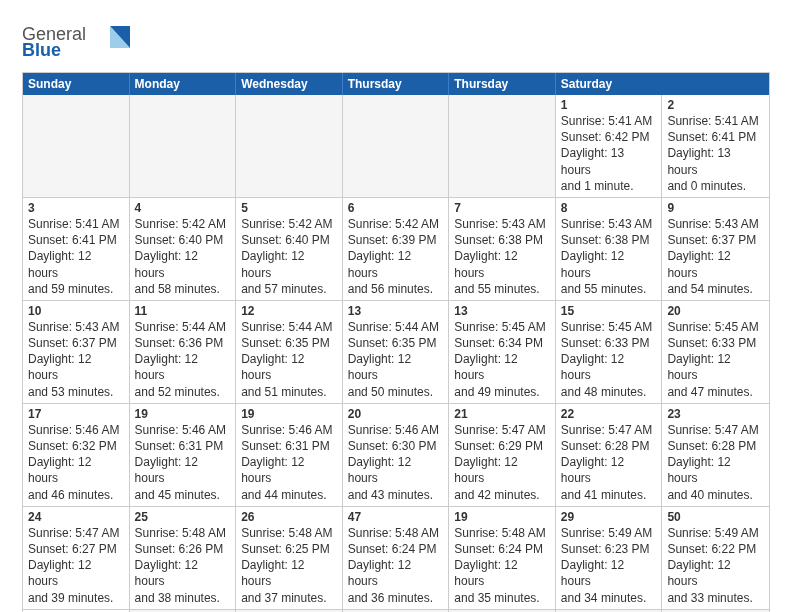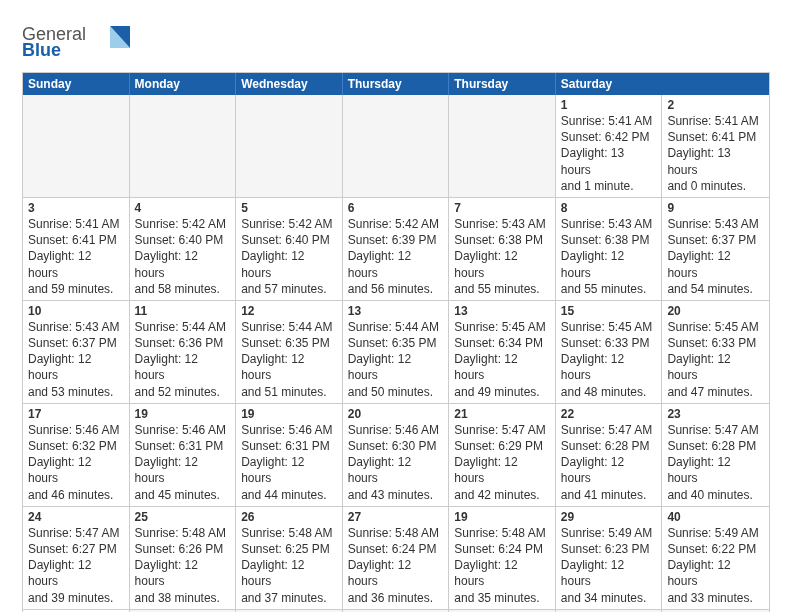--- a/index.html
+++ b/index.html
@@ -242,33 +242,33 @@
           </div>
           <div class="cal-cell">
             <span class="day-num">25</span>
             <div class="day-info">Sunrise: 5:48 AM<br>Sunset: 6:26 PM<br>Daylight: 12 hours<br>and 38 minutes.</div>
           </div>
           <div class="cal-cell">
             <span class="day-num">26</span>
             <div class="day-info">Sunrise: 5:48 AM<br>Sunset: 6:25 PM<br>Daylight: 12 hours<br>and 37 minutes.</div>
           </div>
           <div class="cal-cell">
-            <span class="day-num">27</span>
+            <span class="day-num">47</span>
             <div class="day-info">Sunrise: 5:48 AM<br>Sunset: 6:24 PM<br>Daylight: 12 hours<br>and 36 minutes.</div>
           </div>
           <div class="cal-cell">
             <span class="day-num">19</span>
             <div class="day-info">Sunrise: 5:48 AM<br>Sunset: 6:24 PM<br>Daylight: 12 hours<br>and 35 minutes.</div>
           </div>
           <div class="cal-cell">
             <span class="day-num">29</span>
             <div class="day-info">Sunrise: 5:49 AM<br>Sunset: 6:23 PM<br>Daylight: 12 hours<br>and 34 minutes.</div>
           </div>
           <div class="cal-cell">
-            <span class="day-num">40</span>
+            <span class="day-num">50</span>
             <div class="day-info">Sunrise: 5:49 AM<br>Sunset: 6:22 PM<br>Daylight: 12 hours<br>and 33 minutes.</div>
           </div>
         </div>
         <div class="cal-row">
           <div class="cal-cell">
             <span class="day-num">31</span>
             <div class="day-info">Sunrise: 5:49 AM<br>Sunset: 6:21 PM<br>Daylight: 12 hours<br>and 32 minutes.</div>
           </div>
           <div class="cal-cell empty"></div>
           <div class="cal-cell empty"></div>

